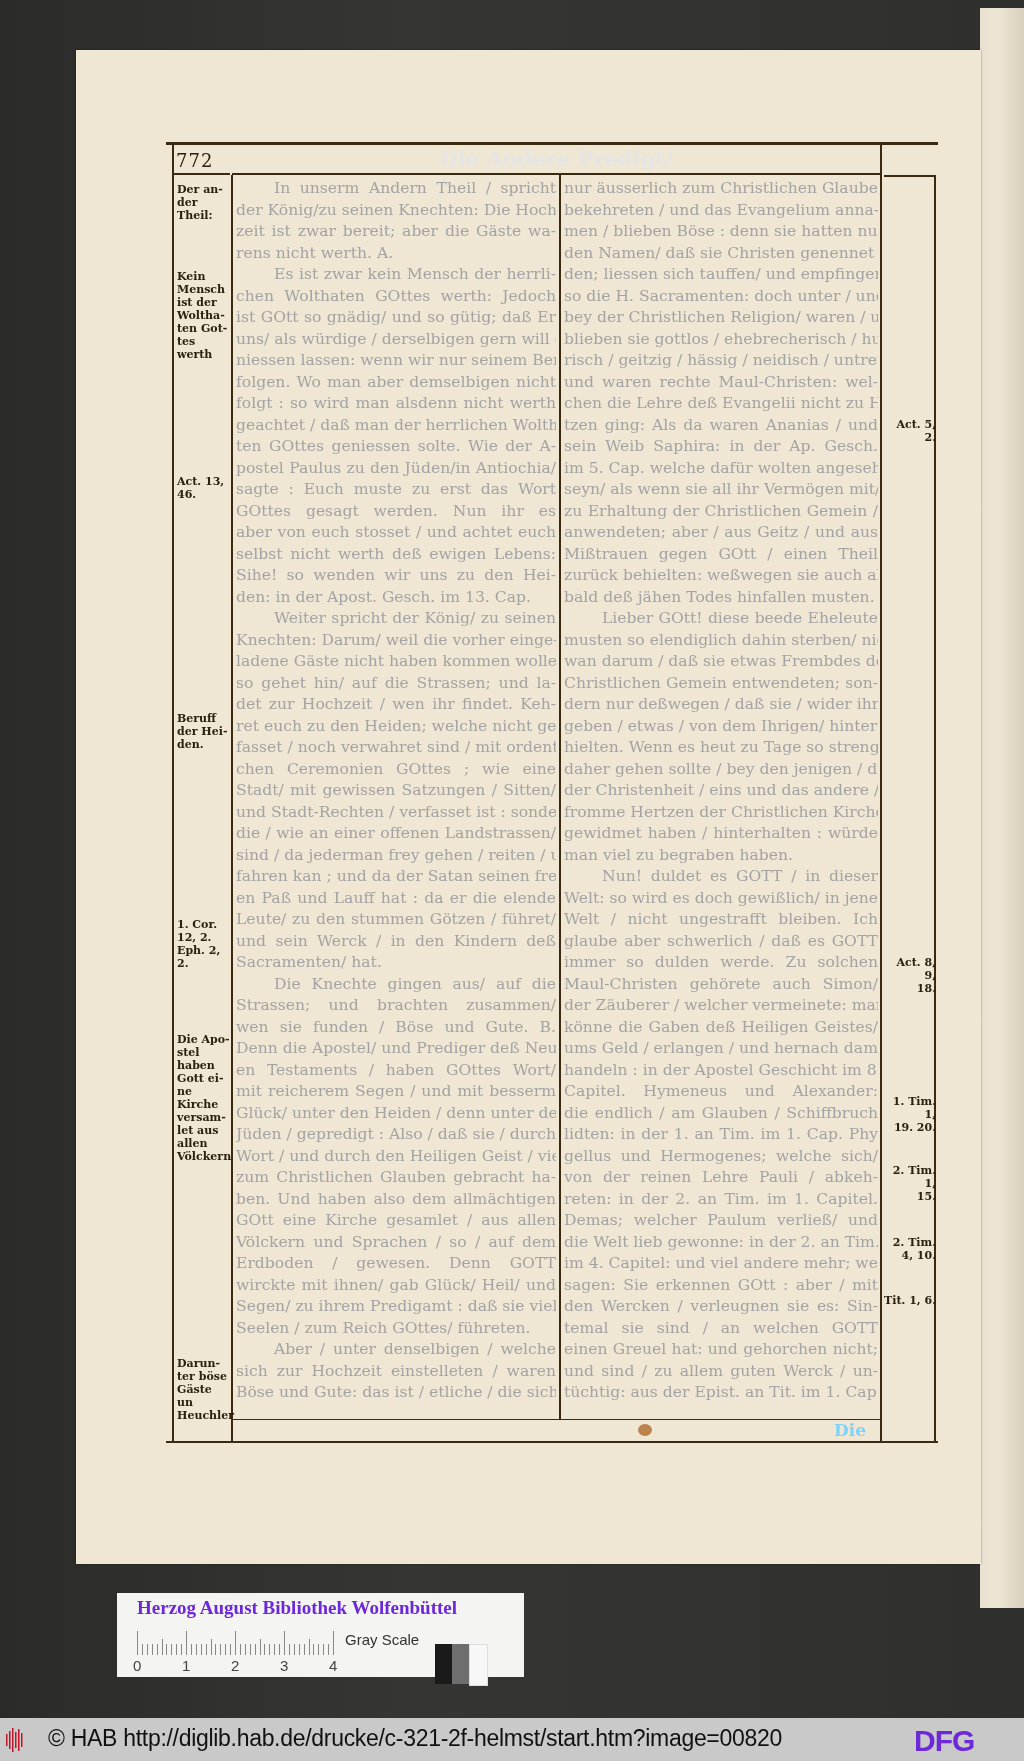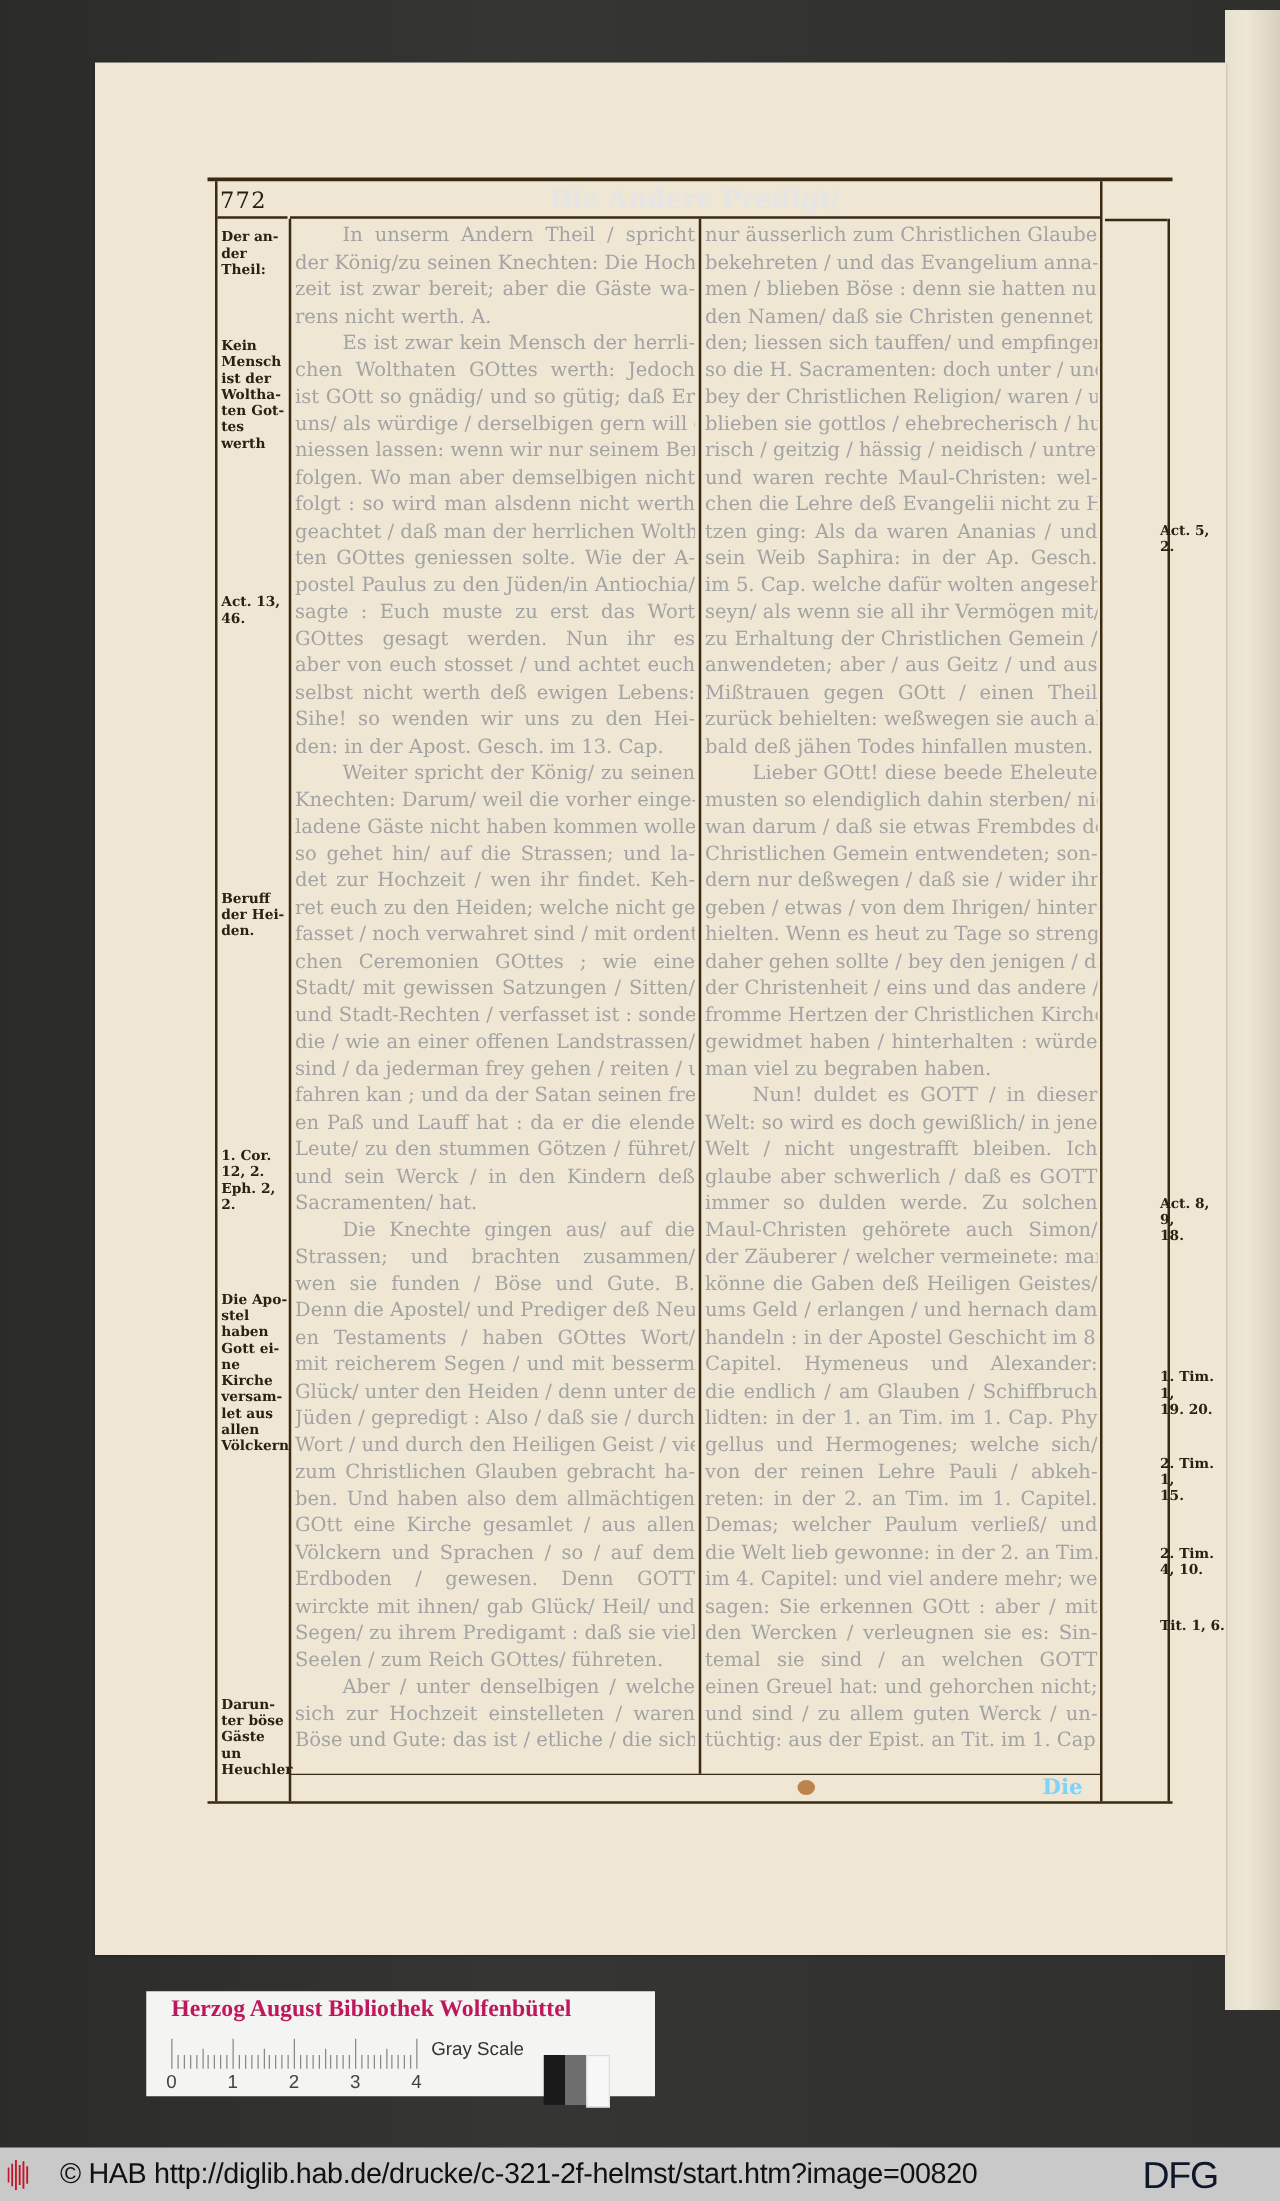--- a/index.html
+++ b/index.html
@@ -71,53 +71,53 @@
   }
   .col-left { left:236px; width:320px; }
   .col-right { left:564px; width:314px; }
   .line { display:block; white-space:nowrap; overflow:hidden; text-align:justify; text-align-last:justify; height:21.5px;}
   .line.last { text-align-last:left; }
   .line.indent { padding-left:38px; }
   .margin-note {
     position:absolute; font-size:11px; line-height:13px; color:#2c2010; font-weight:bold;
   }
   .mn-left { left:177px; width:53px; }
-  .mn-right { left:884px; width:52px; text-align:left;margin-left:44px; }
+  .mn-right { left:884px; width:52px; text-align:right; }
   .catchword {
     position:absolute; left:834px; top:1420px; font-size:17px; font-weight:bold; color:#7dd3fc;
   }
   .stain {
     position:absolute; left:638px; top:1424px; width:14px; height:12px; border-radius:50%;
     background:#b06a2c; opacity:.8;
   }
   
   .scale-card {
     position:absolute; left:117px; top:1593px; width:407px; height:84px; background:#f4f4f2;
   }
   .scale-title {
     position:absolute; left:20px; top:4px; font-family:"Liberation Serif", serif; font-weight:bold;
-    font-size:19px; color:#be185d;
+    font-size:19px; color:#6d28d9;
   }
   .ruler { position:absolute; left:20px; top:38px; width:196px; height:24px; }
   .tick { position:absolute; bottom:0; width:1px; background:#888; }
   .ruler-num { position:absolute; top:64px; font-family:"Liberation Sans", sans-serif; font-size:15px; color:#444; }
   .gray-label { position:absolute; left:228px; top:38px; font-family:"Liberation Sans", sans-serif; font-size:15px; color:#333; }
   .swatch { position:absolute; top:51px; width:17px; height:40px; }
   
   .footer-bar {
     position:absolute; left:0; top:1718px; width:1024px; height:43px; background:#c9c9c9;
   }
   .footer-logo { position:absolute; left:6px; top:10px; width:18px; height:24px; }
   .footer-text {
     position:absolute; left:48px; top:7px; font-family:"Liberation Sans", sans-serif; font-size:23px; color:#111;
     letter-spacing:-0.3px;
   }
   .dfg {
-    position:absolute; left:914px; top:6px; font-family:"Liberation Sans", sans-serif; font-weight:normal;
-    font-size:30px; color:#0f172a; letter-spacing:-1px;
+    position:absolute; left:914px; top:6px; font-family:"Liberation Sans", sans-serif; font-weight:bold;
+    font-size:30px; color:#6d28d9; letter-spacing:-1px;
   }
 </style>
 </head>
 <body>
 
 <div class="bg-dark"></div>
 <div class="page-right-edge"></div>
 <div class="right-edge-line2"></div>
 
 <div class="page"></div>

